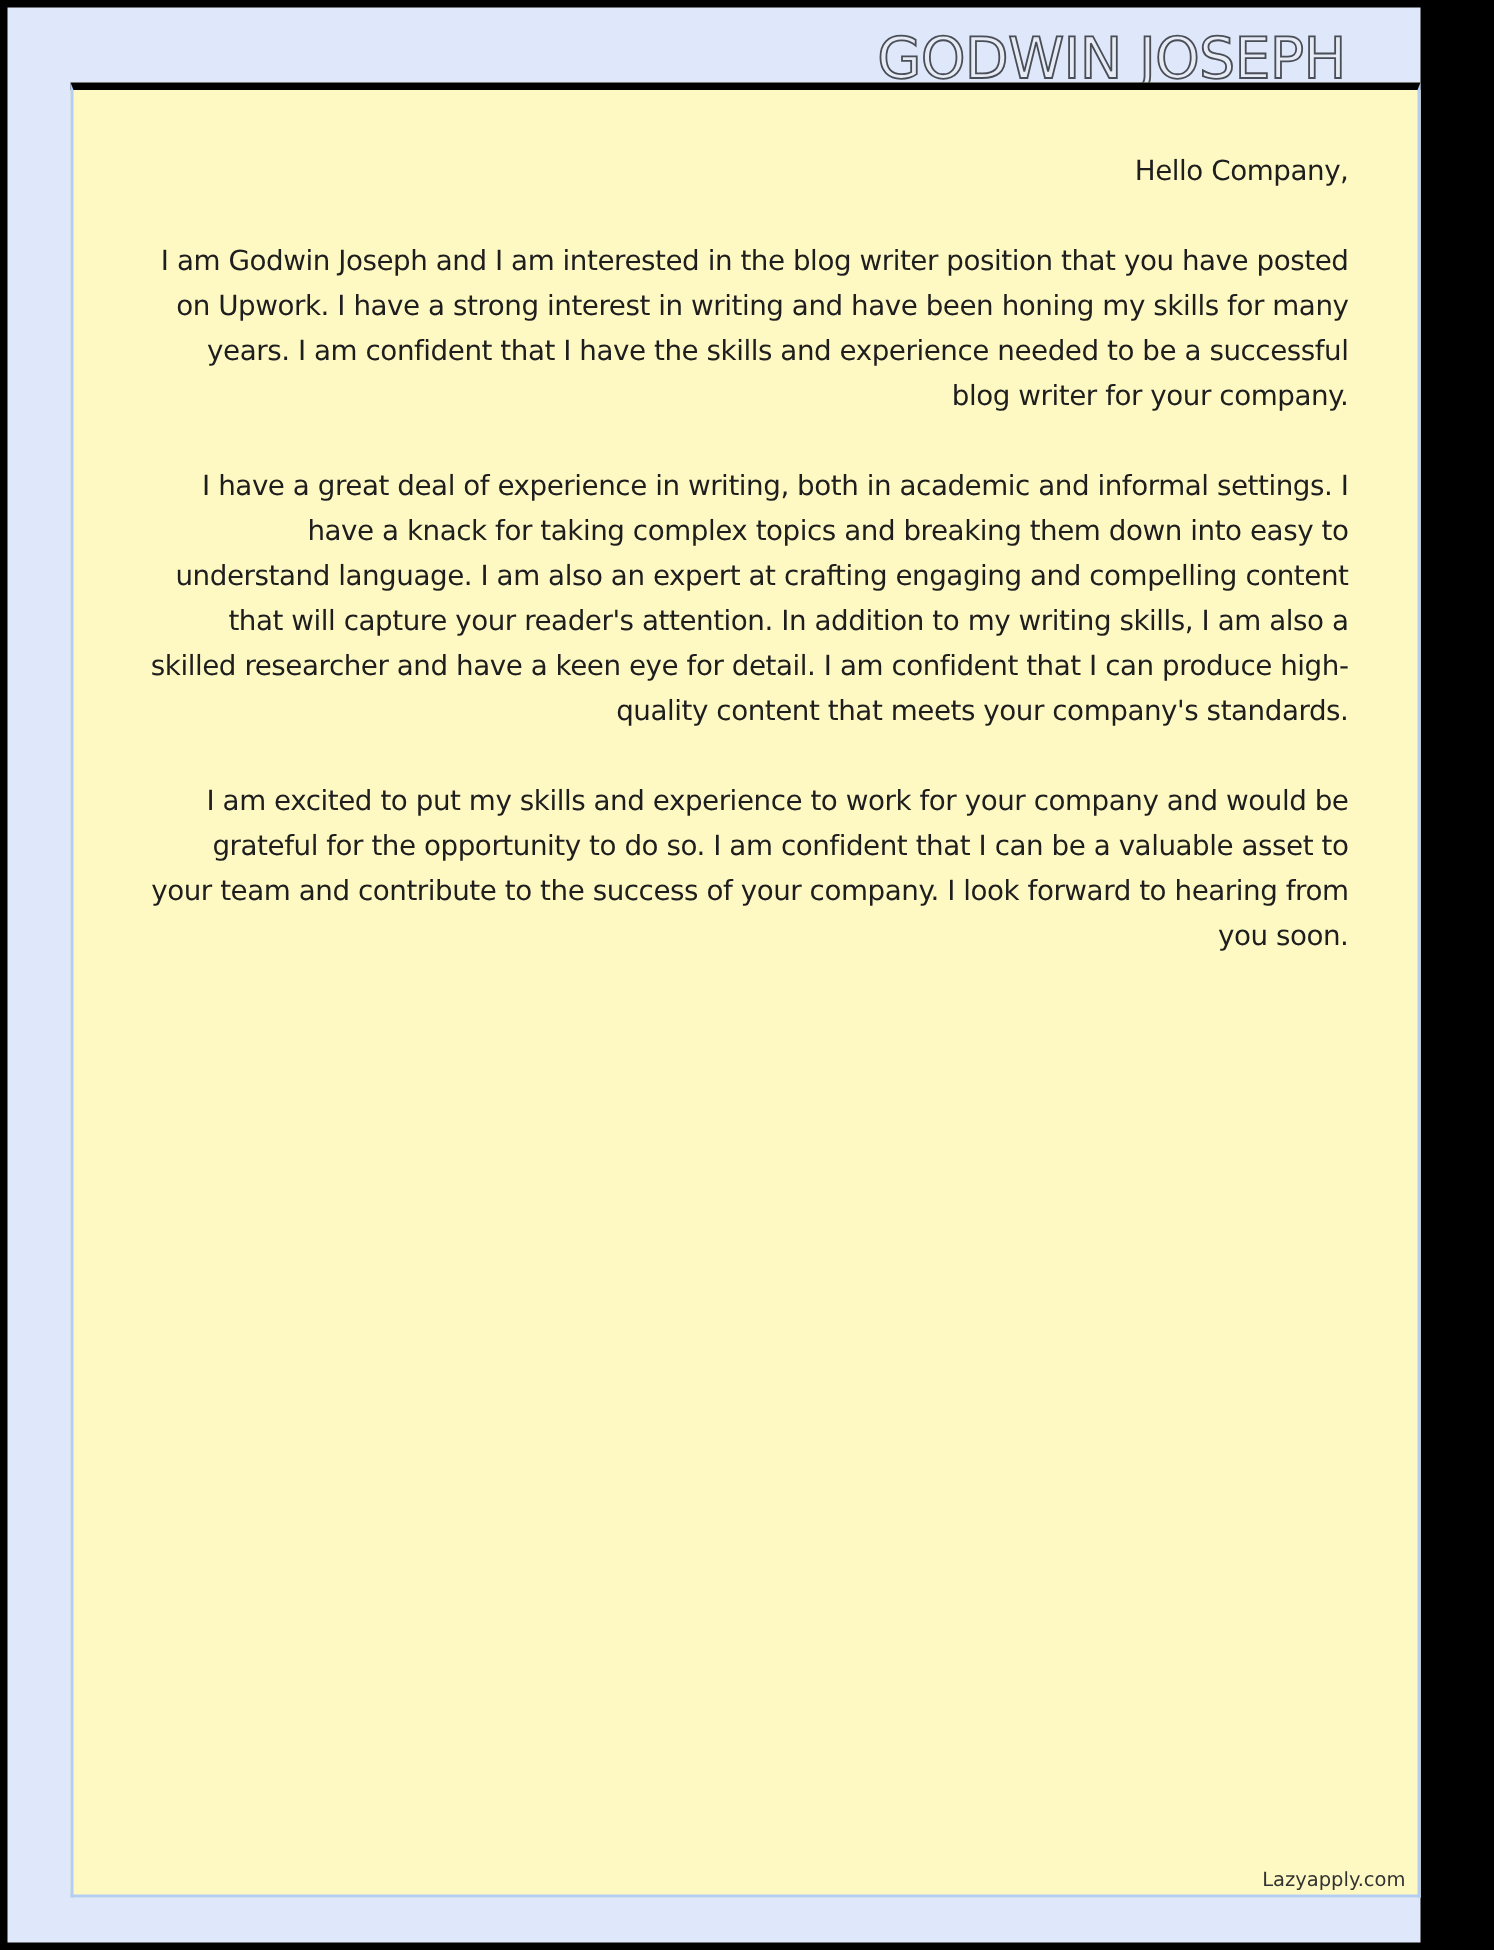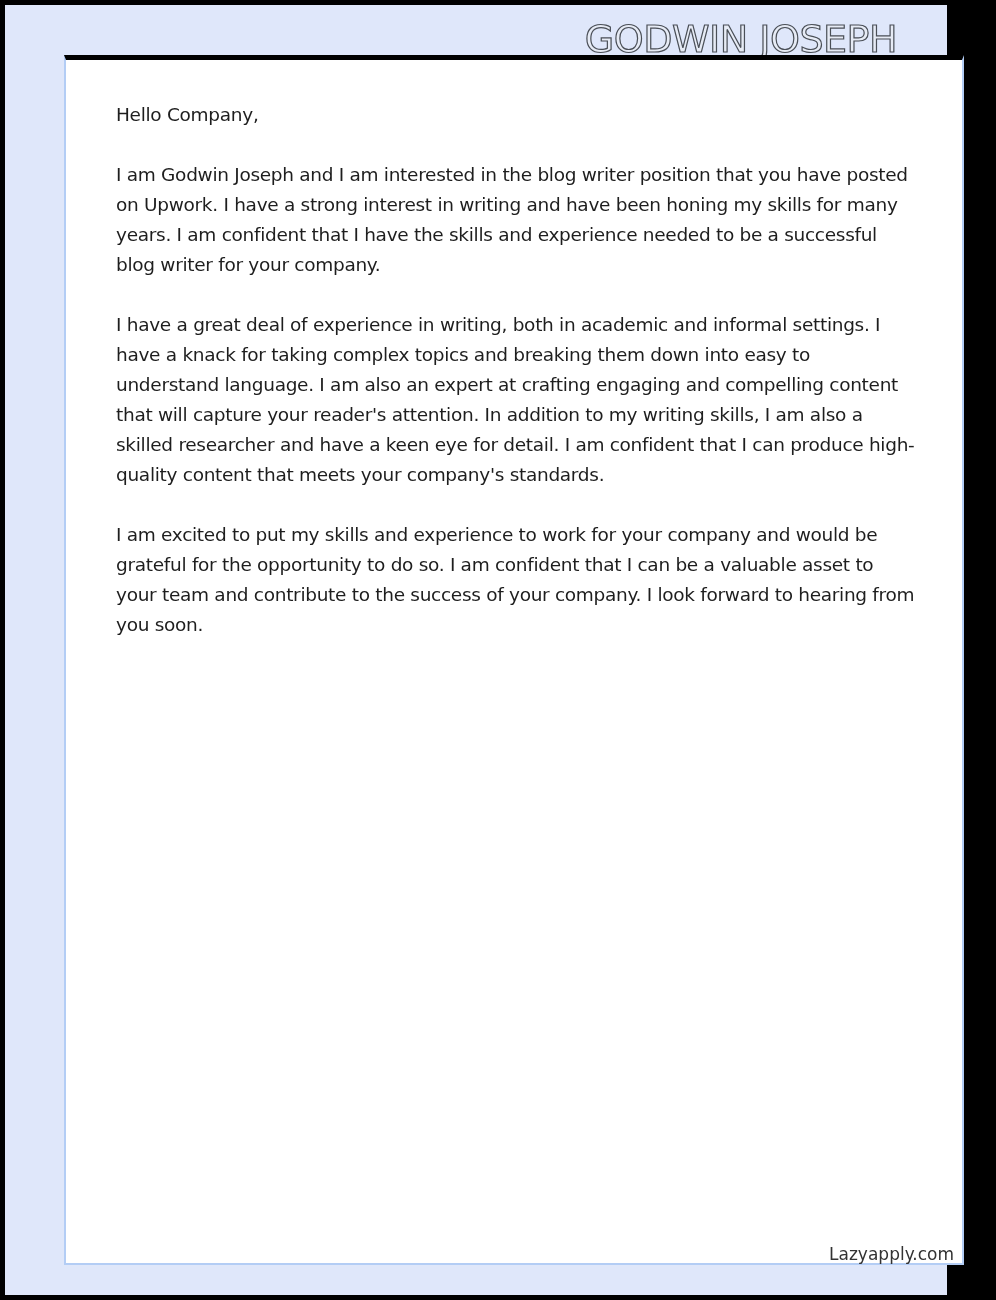--- a/index.html
+++ b/index.html
@@ -26,29 +26,30 @@
       font-size: 38px;
       font-weight: normal;
       color: #e6ebf5;
       -webkit-text-stroke: 1.2px #4a4f57;
       letter-spacing: -0.5px;
       line-height: 48px;
       margin: 0;
     }
     .page {
       position: absolute;
-      left: 59px;
+      left: 42px;
       top: 50px;
       width: 896px;
       height: 1203px;
-      background: #ffffff;
+      background: #fef9c3;
       border-left: 2px solid #b3cdf5;
       border-right: 2px solid #b3cdf5;
       border-bottom: 2px solid #b3cdf5;
       border-top: 5px solid #000000;
+      text-align: right;
     }
     .letter {
       position: absolute;
       left: 50px;
       top: 40px;
       width: 800px;
       font-family: "DejaVu Sans", sans-serif;
       font-size: 18.5px;
       line-height: 30px;
       color: #1e1e1e;
@@ -64,21 +65,21 @@
       color: #2b88e0;
       font-family: "DejaVu Sans", sans-serif;
       font-size: 18.5px;
       line-height: 30px;
     }
     .footer-brand {
       position: absolute;
       right: 8px;
       bottom: 0px;
       font-family: "DejaVu Sans", sans-serif;
-      font-size: 17px;
+      font-size: 13px;
       color: #333;
       line-height: 18px;
     }
   </style>
 </head>
 <body>
 
 <div class="frame">
   <h1 class="name-heading">GODWIN JOSEPH</h1>
 

